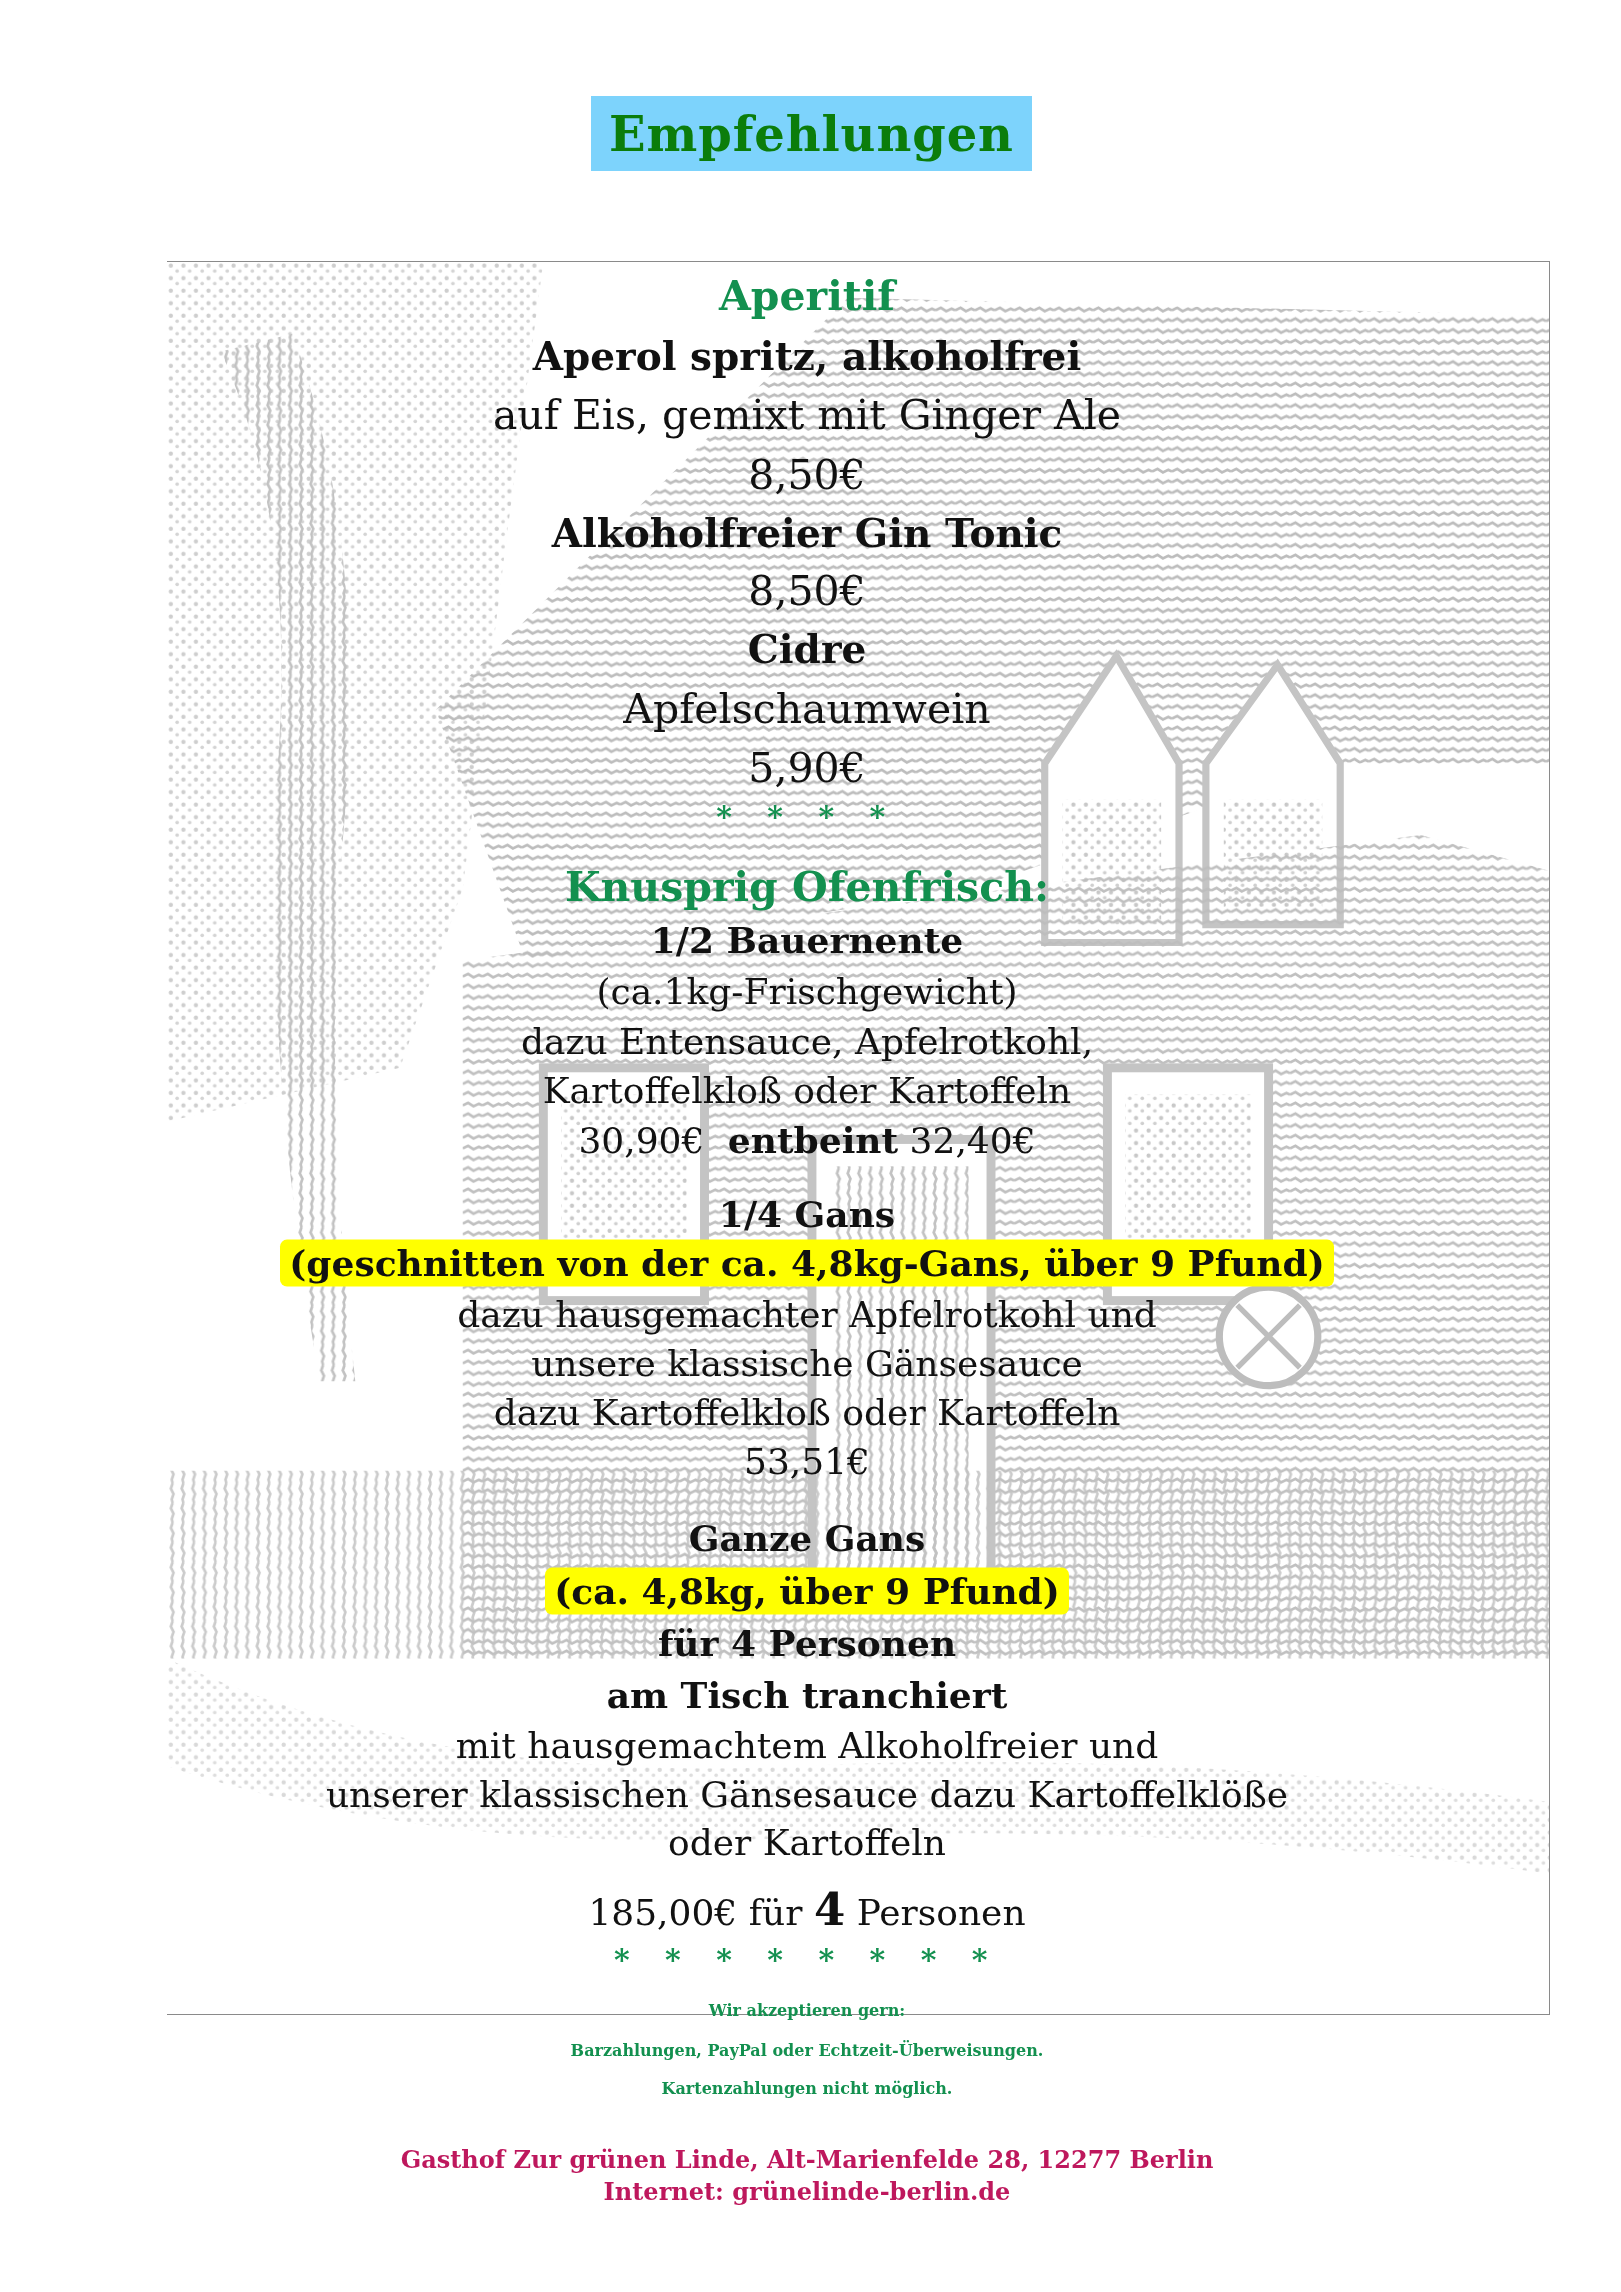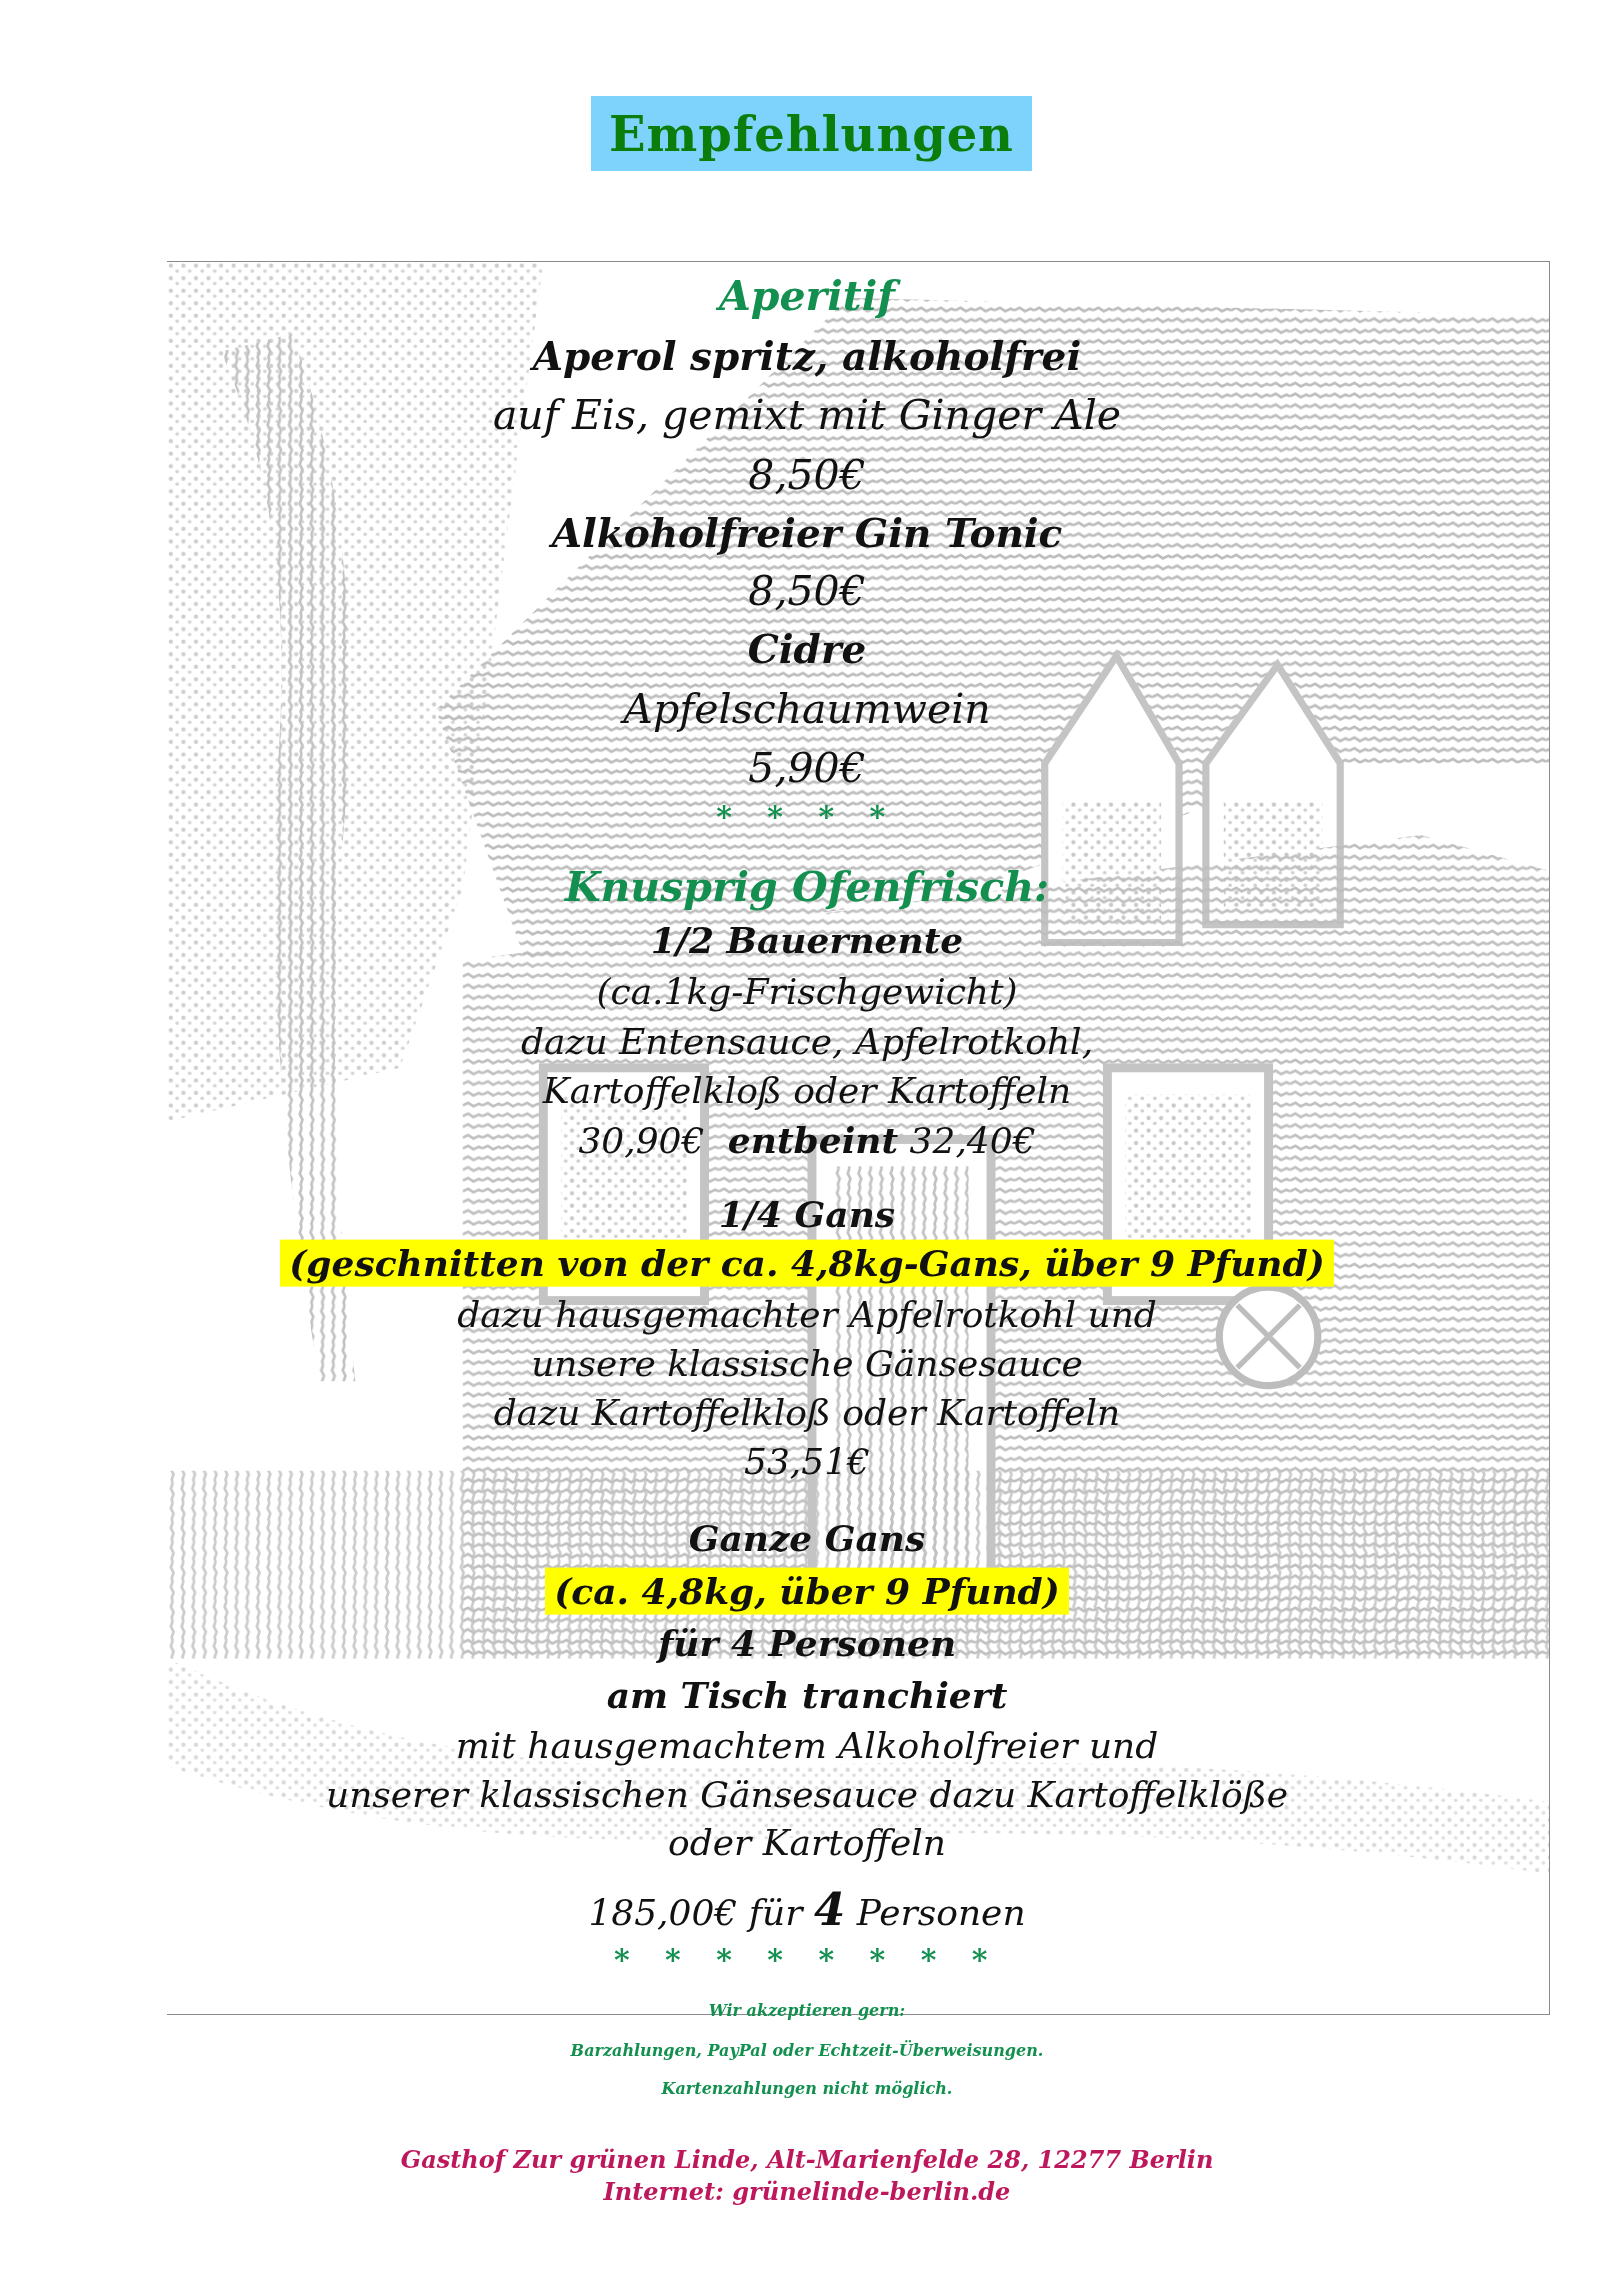--- a/index.html
+++ b/index.html
@@ -15,32 +15,32 @@
     font-family: "DejaVu Serif", serif; font-weight: bold; font-size: 48px; color: #0b7d0b; letter-spacing: 0.9px;
   }
   .frame {
     position: absolute; left: 167px; top: 261px; width: 1383px; height: 1754px;
     border-top: 1.8px solid #8a8a8a; border-right: 1.8px solid #8a8a8a; border-bottom: 1.8px solid #8a8a8a;
     box-sizing: border-box; overflow: hidden;
   }
   .frame svg { position: absolute; left: 0; top: 0; }
   .line {
     position: absolute; left: 0; width: 1614px; text-align: center; white-space: nowrap;
-    line-height: 1; transform: translateY(-50%); font-style: italic;
+    line-height: 1; transform: translateY(-50%);
   }
   .green { color: #13904f; }
   .b { font-weight: bold; margin-left: 12px; }
   .h-sec { font-size: 41px; font-weight: bold; }
   .h-item { font-size: 39px; font-weight: bold; }
   .t-lg { font-size: 41px; }
   .h-item2 { font-size: 36px; font-weight: bold; }
   .t-md { font-size: 36px; }
   .stars { font-size: 30px; font-weight: bold; letter-spacing: 12.5px; }
   .hl {
-    display: inline-block; background: #ffff00; padding: 5.4px 9px;
+    display: inline-block; background: #ffff00; padding: 5.4px 9px; border-radius: 7px;
   }
   .pay { font-size: 16px; font-weight: bold; }
   .foot { font-size: 24px; font-weight: bold; color: #be185d; }
   .big4 { font-weight: bold; font-size: 45px; }
 </style>
 </head>
 <body>
 
 <div class="title-box">
   <span>Empfehlungen</span>

